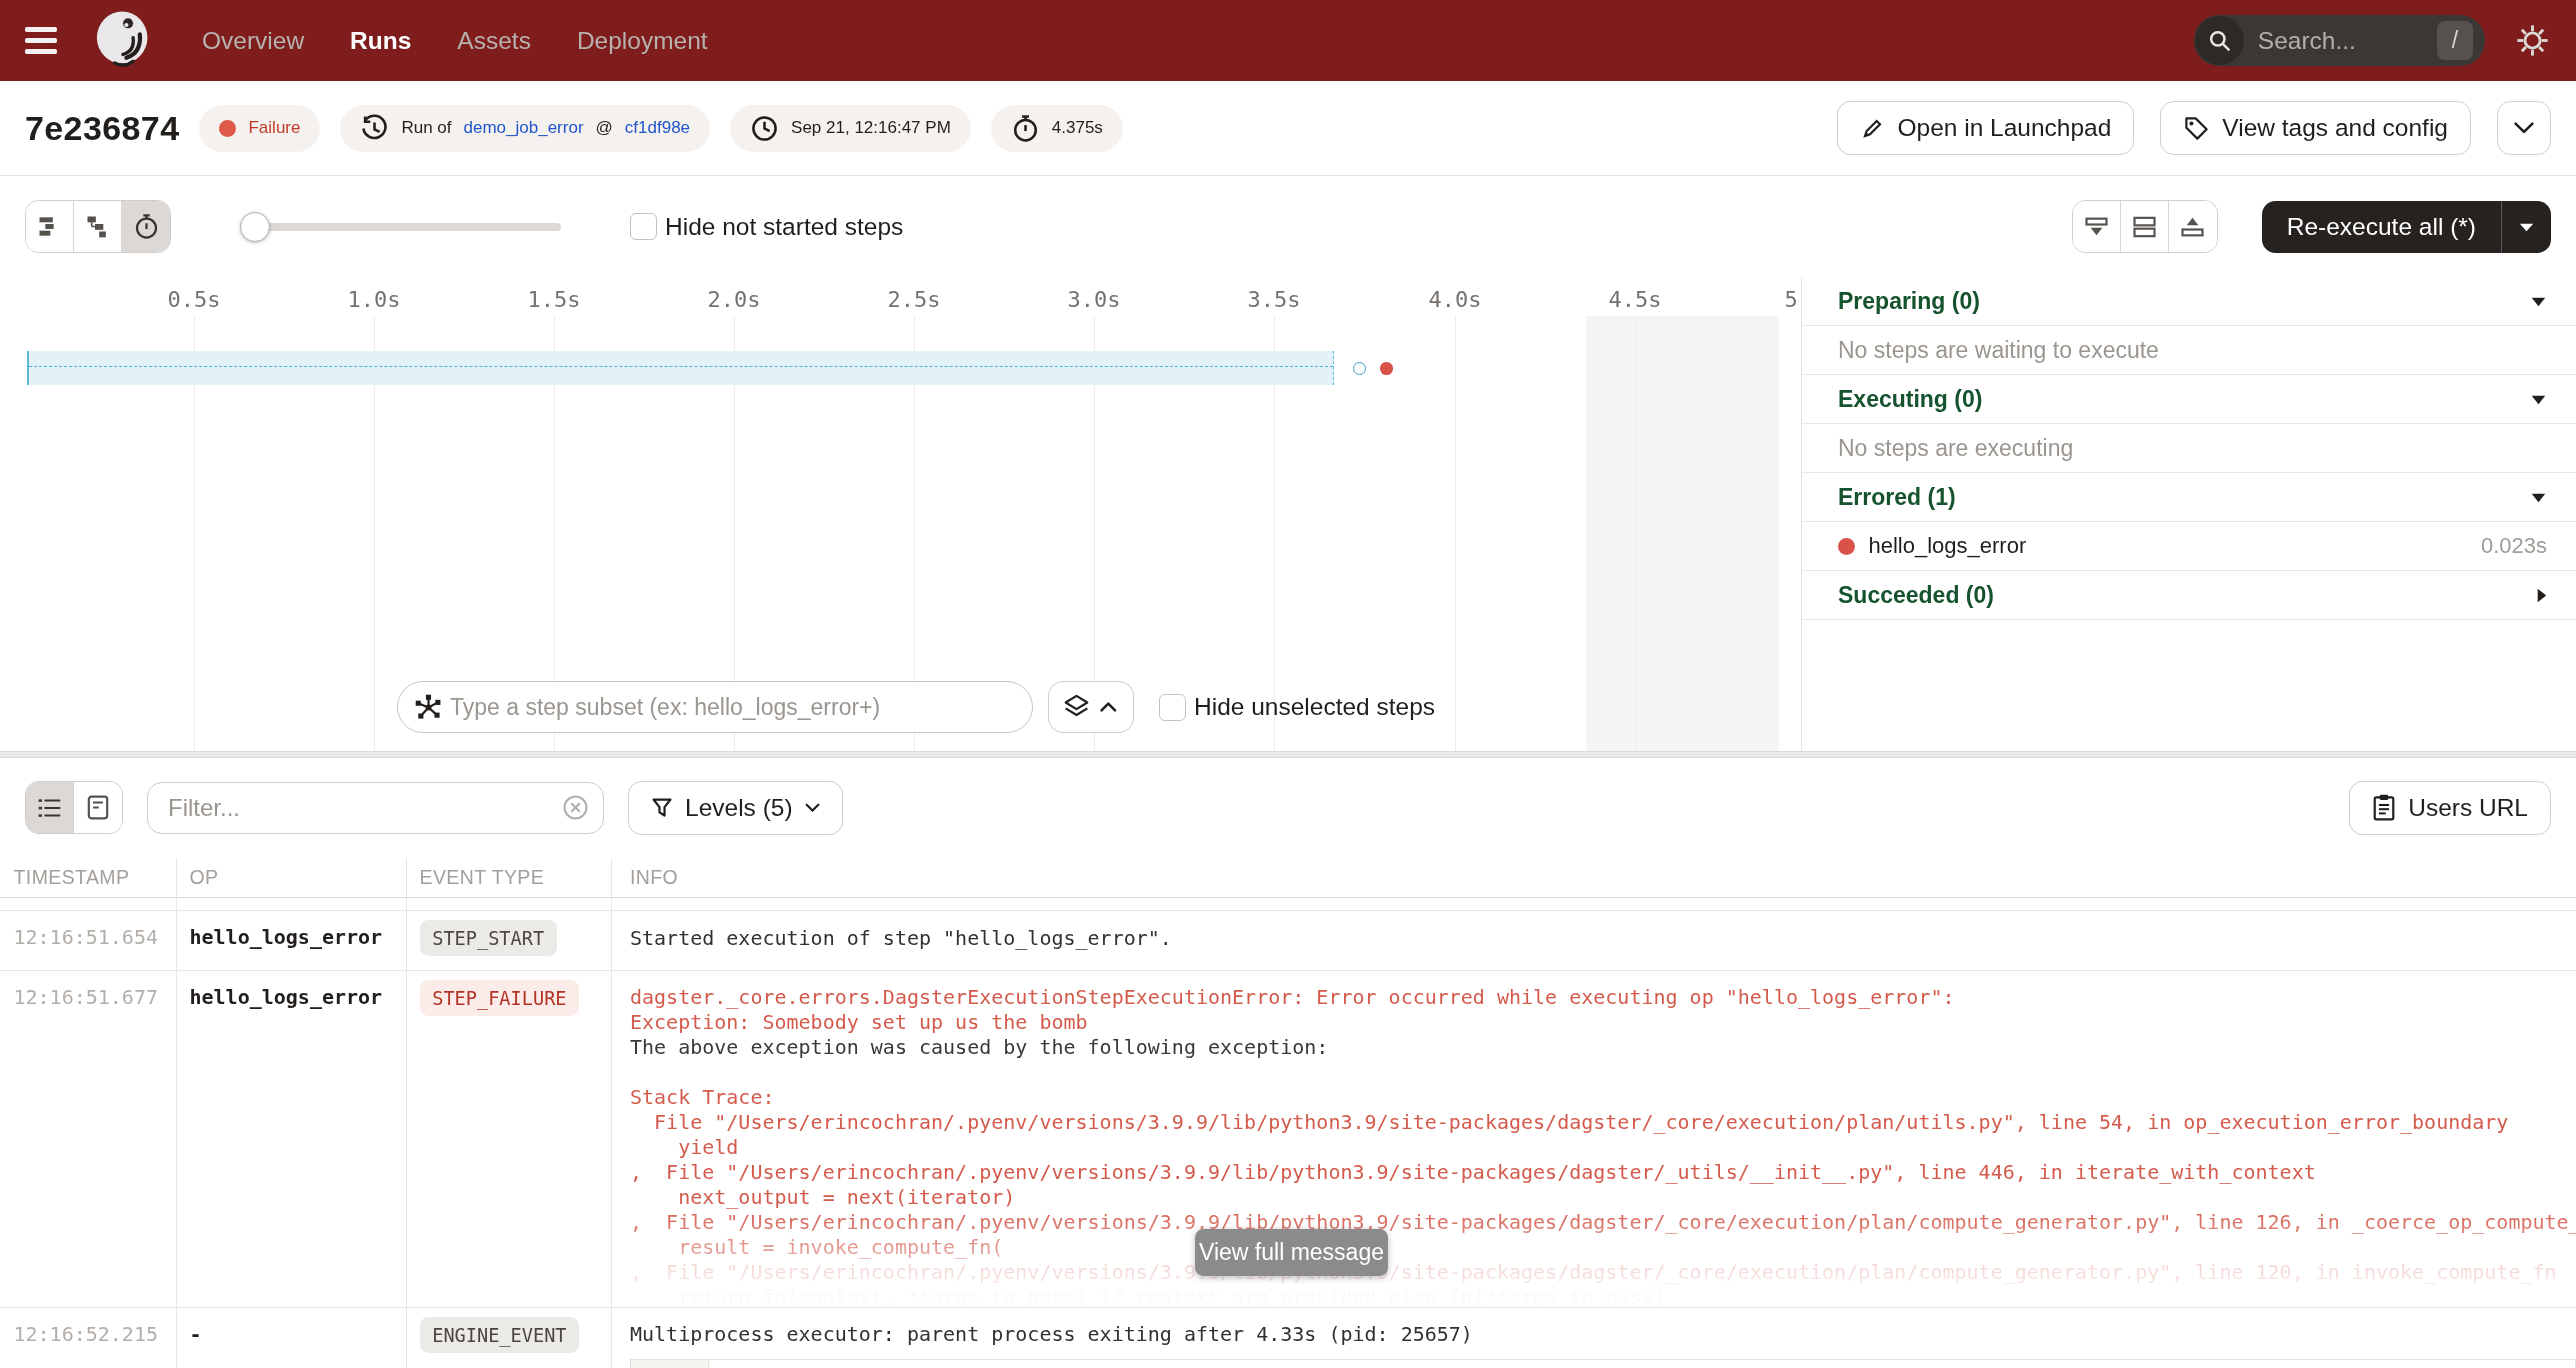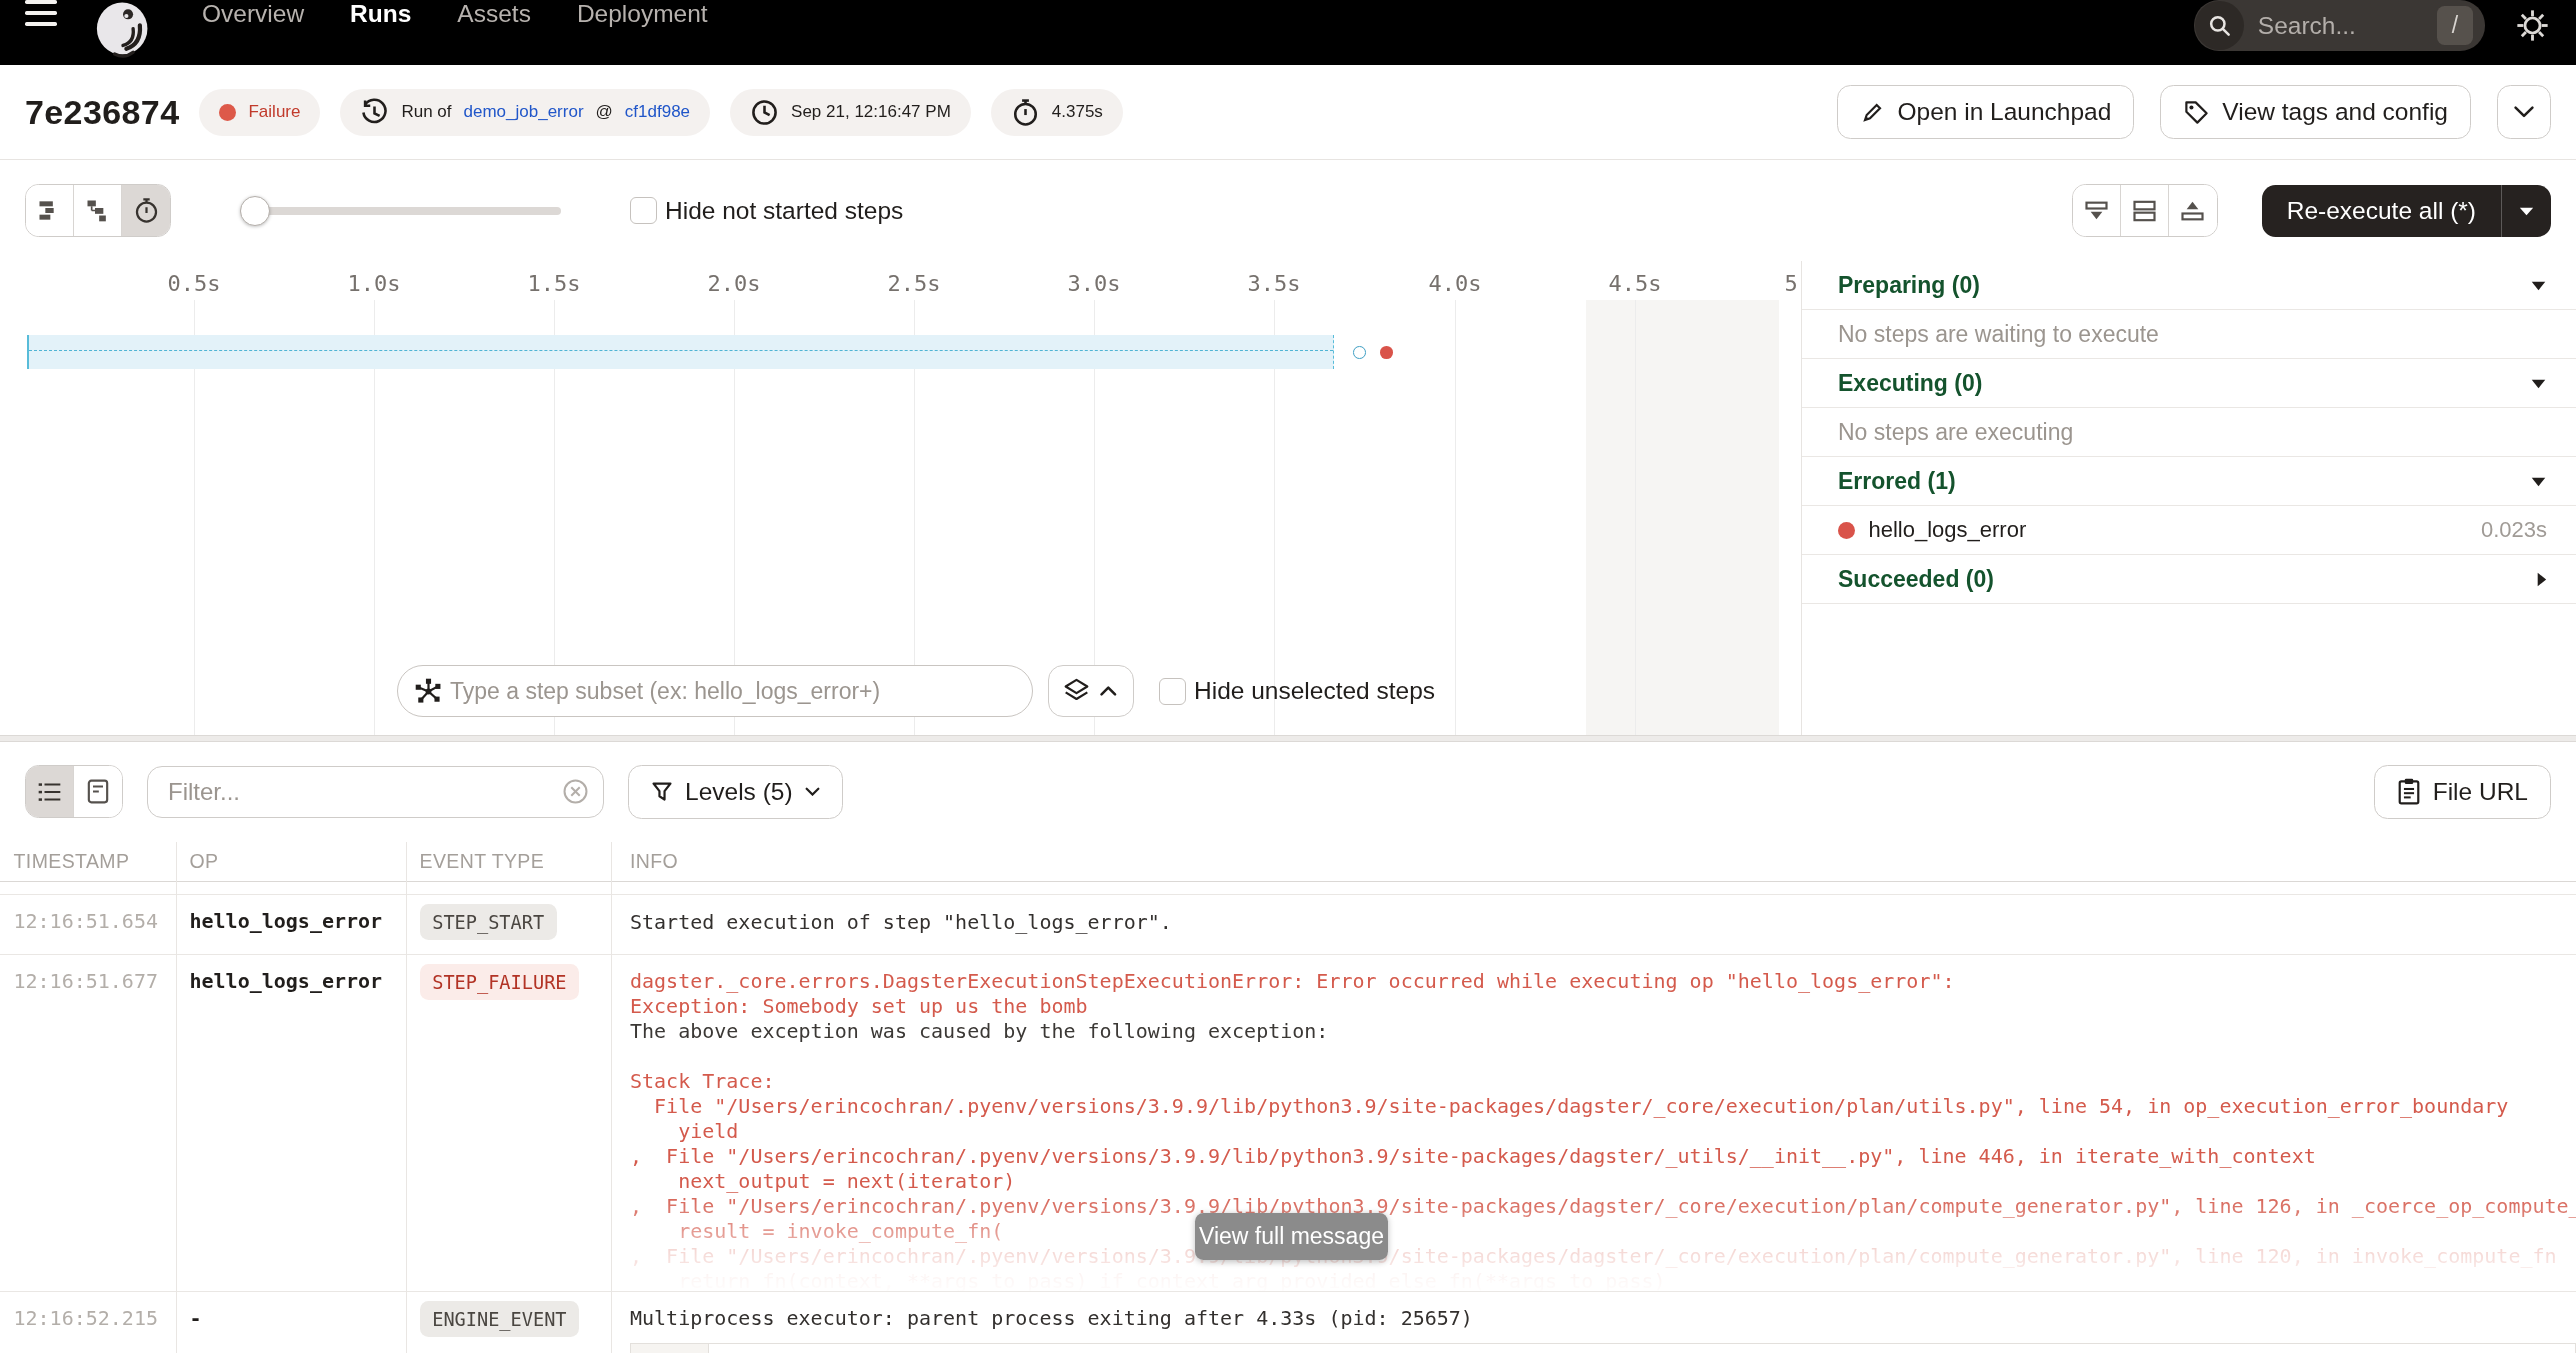--- a/index.html
+++ b/index.html
@@ -1,20 +1,20 @@
 <!DOCTYPE html>
 <html style="font-size:13.5px"><head>
 <meta charset="utf-8">
 <style>
   html,body{margin:0;padding:0;}
   body{font-family:"Liberation Sans",sans-serif;background:#fff;}
   .app{position:relative;width:2576px;height:1368px;overflow:hidden;background:#fff;}
 
   
-  .topnav{height:65px;background:#000000;display:flex;align-items:flex-start;padding:0 25px;box-sizing:border-box;}
+  .topnav{height:81px;background:#7f1d1d;display:flex;align-items:center;padding:0 25px;box-sizing:border-box;}
   .hamburger{width:37px;display:flex;flex-direction:column;gap:6.8px;cursor:pointer;}
   .hamburger span{display:block;width:32px;height:4.2px;background:#f4f2f0;border-radius:1.7px;}
   .logo{margin-left:29px;width:64px;height:64px;}
   .nav-links{display:flex;gap:46px;margin-left:47px;}
   .nav-link{font-size:24.5px;color:#b7b2ae;cursor:pointer;}
   .nav-link.active{color:#ffffff;font-weight:bold;}
   .nav-right{margin-left:auto;display:flex;align-items:center;gap:29px;}
   .search-pill{width:291px;height:51px;border-radius:25px;background:#3b3734;display:flex;align-items:center;position:relative;}
   .search-icon-circle{width:49px;height:49px;border-radius:50%;background:#2d2926;display:flex;align-items:center;justify-content:center;margin-left:0.8px;}
   .search-input{flex:1;background:transparent;border:none;outline:none;color:#d8d4d0;font-size:24.5px;margin-left:12px;font-family:"Liberation Sans",sans-serif;width:127px;}
@@ -480,21 +480,21 @@
       <div class="btn">
         <span>
           <svg width="24" height="27" viewBox="0 0 28 32">
               <rect x="3" y="4" width="22" height="26" rx="2" fill="none" stroke="#211e1c" stroke-width="2.6"></rect>
               <rect x="9" y="1" width="10" height="6" rx="1.5" fill="#211e1c"></rect>
               <line x1="8" y1="13" x2="20" y2="13" stroke="#211e1c" stroke-width="2.4"></line>
               <line x1="8" y1="18" x2="20" y2="18" stroke="#211e1c" stroke-width="2.4"></line>
               <line x1="8" y1="23" x2="16" y2="23" stroke="#211e1c" stroke-width="2.4"></line>
             </svg>
         </span>
-        <span>File URL</span>
+        <span>Users URL</span>
       </div>
     </div>
   </div>
 
   <div class="log-table">
     <div class="col-line" style="left:176px"></div>
     <div class="col-line" style="left:406px"></div>
     <div class="col-line" style="left:611px"></div>
 
     <div class="thead">

